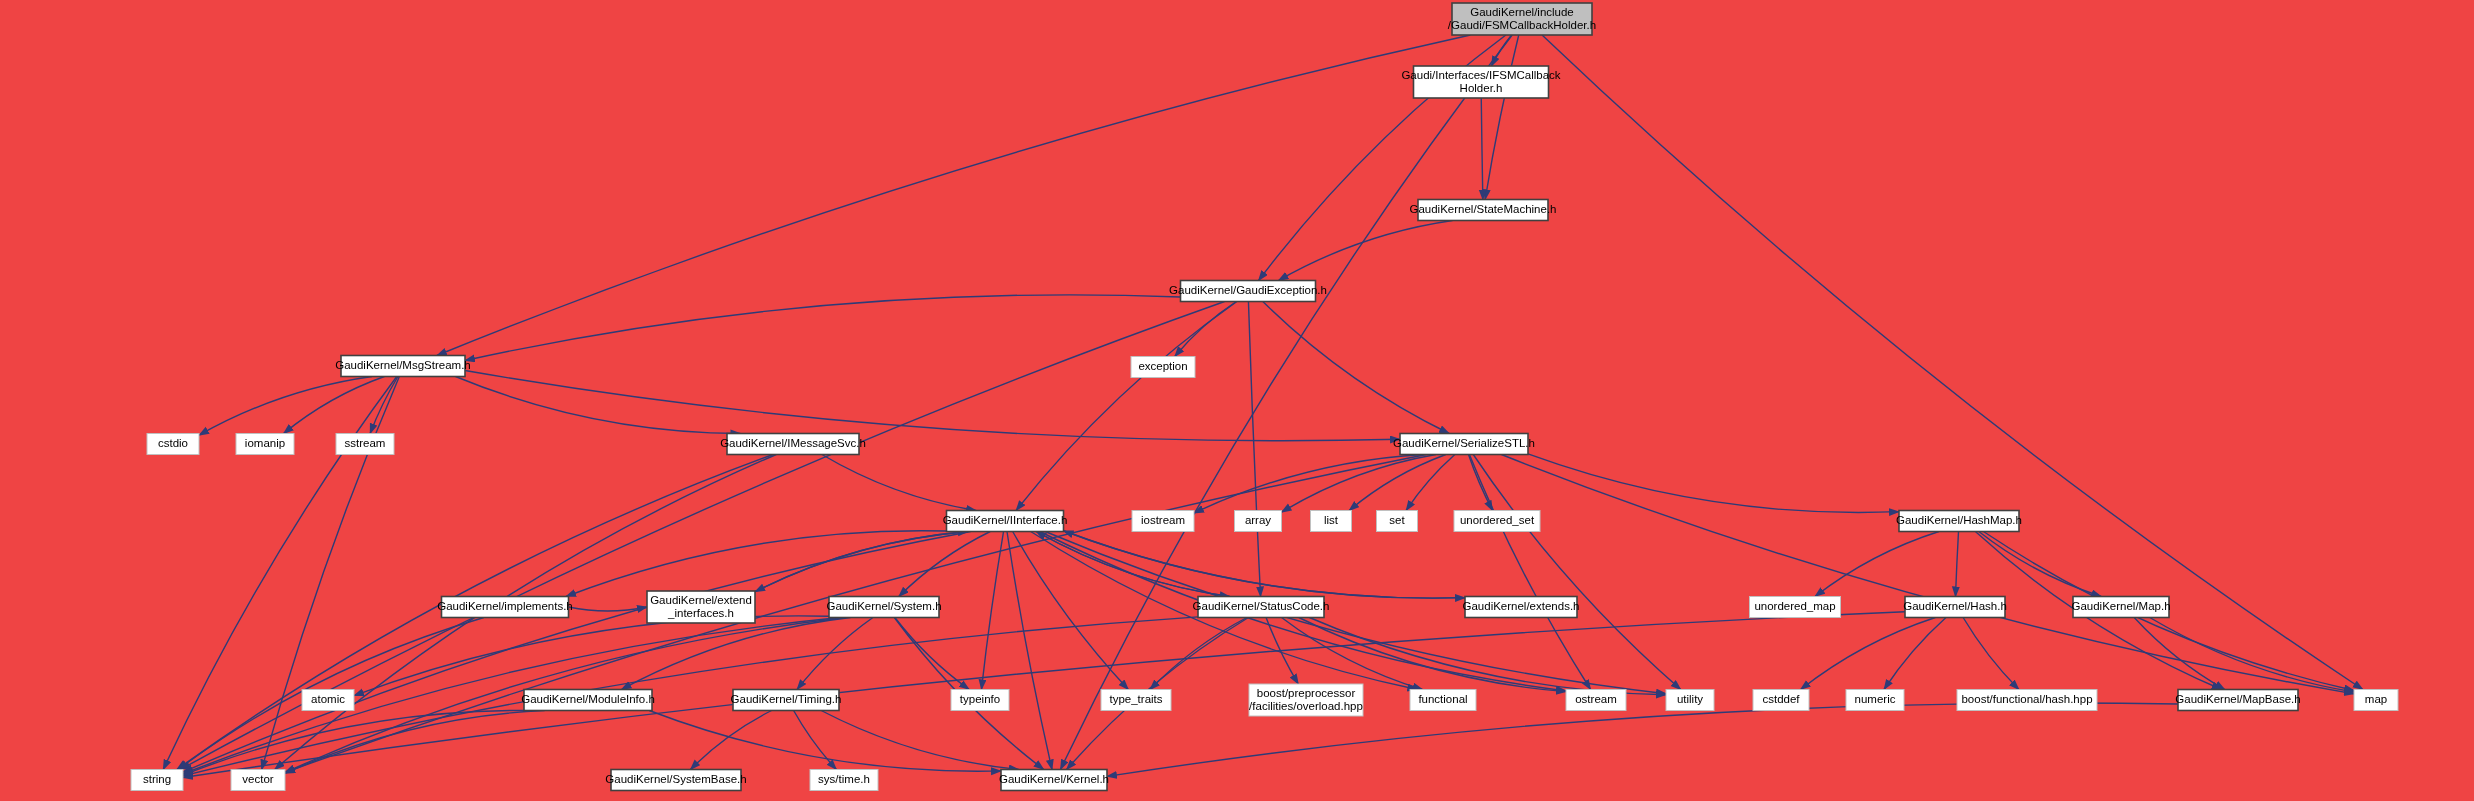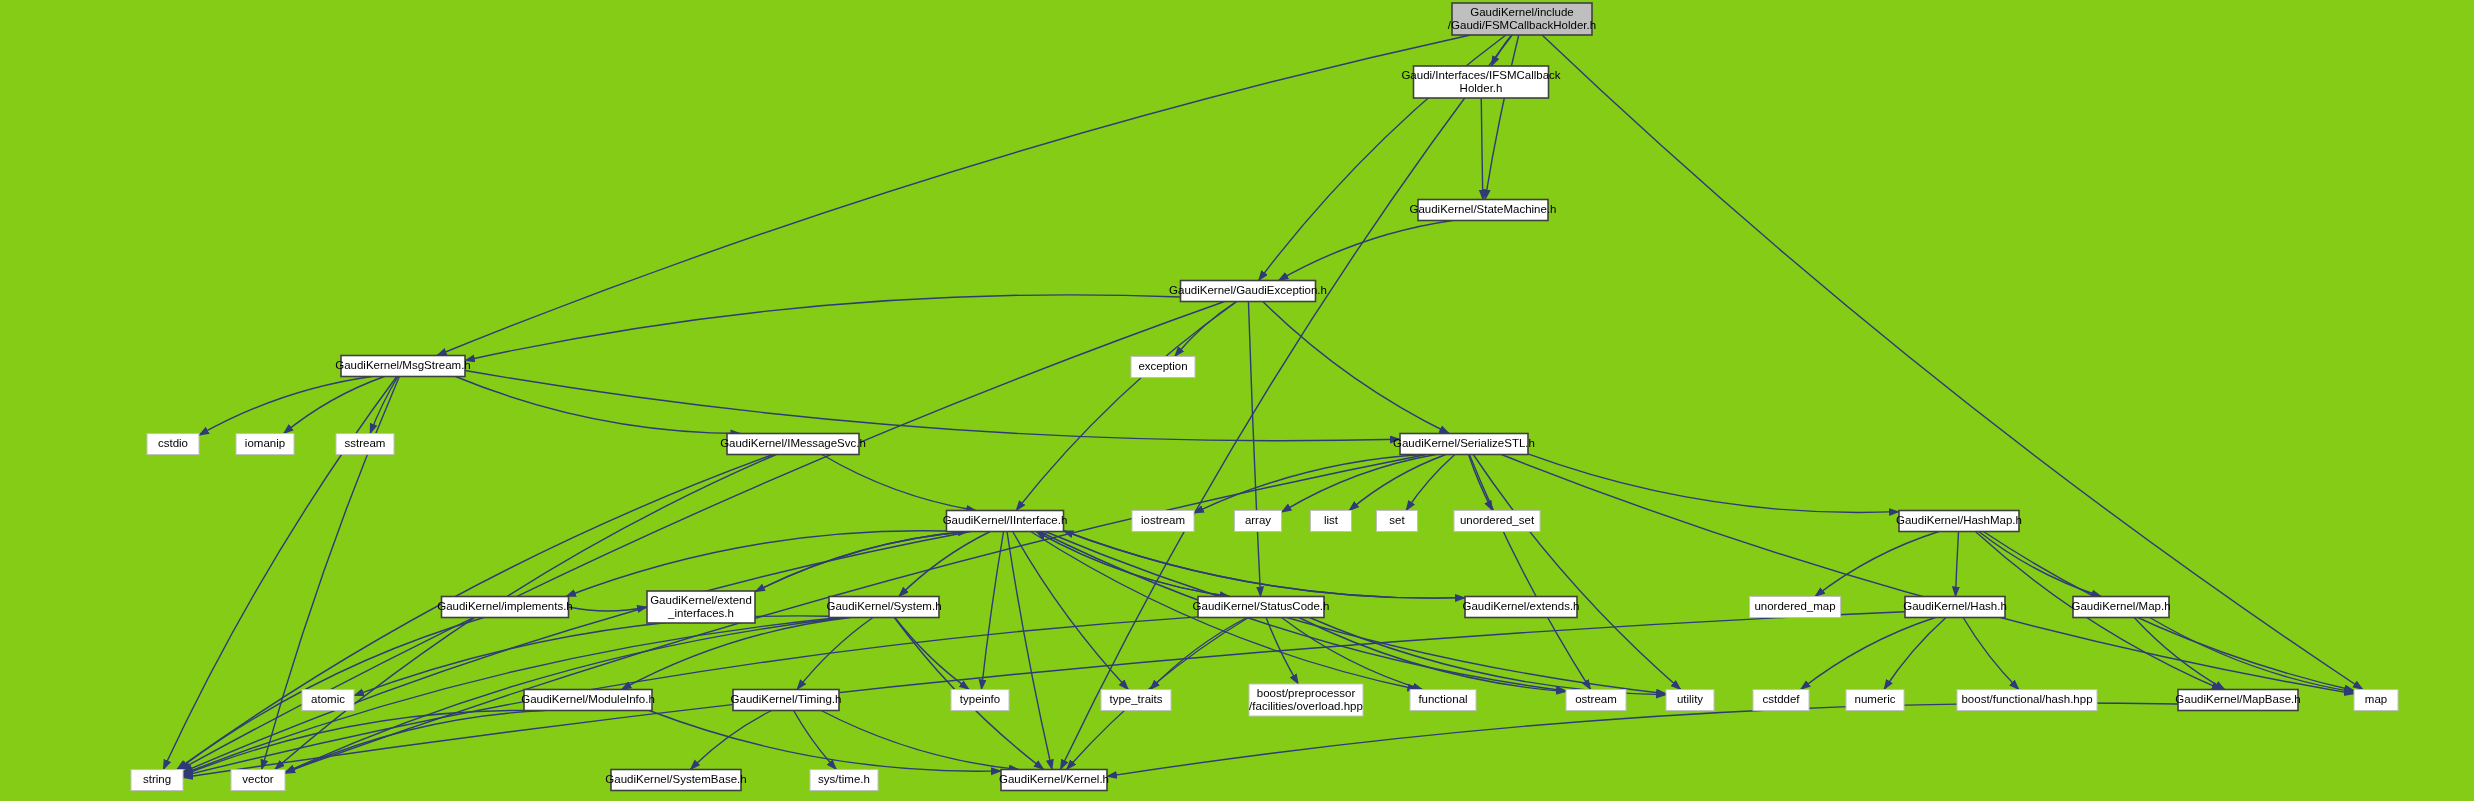--- a/index.html
+++ b/index.html
@@ -1,17 +1,17 @@
 <!DOCTYPE html>
 <html><head>
 <meta charset="utf-8">
 <style>
   html,body{margin:0;padding:0;background:#ffffff;}
   body{font-family:"Liberation Sans",sans-serif;}
-  #graph-wrap{position:relative;width:2474px;height:801px;overflow:hidden;background:#84cc16;text-align:center;}
+  #graph-wrap{position:relative;width:2474px;height:801px;overflow:hidden;background:#ef4444;text-align:center;}
   svg{position:absolute;left:0;top:0;width:2474px;height:801px;}
   .node-label{font-family:"Liberation Sans",sans-serif;dominant-baseline:middle;text-anchor:middle;}
 </style>
 </head>
 <body>
 
 <div id="graph-wrap">
   <svg id="graph-svg" xmlns="http://www.w3.org/2000/svg" viewBox="0 0 2474 801">
     <defs>
       <marker id="arrow" markerWidth="12" markerHeight="12" refX="10" refY="4" orient="auto" markerUnits="userSpaceOnUse">

